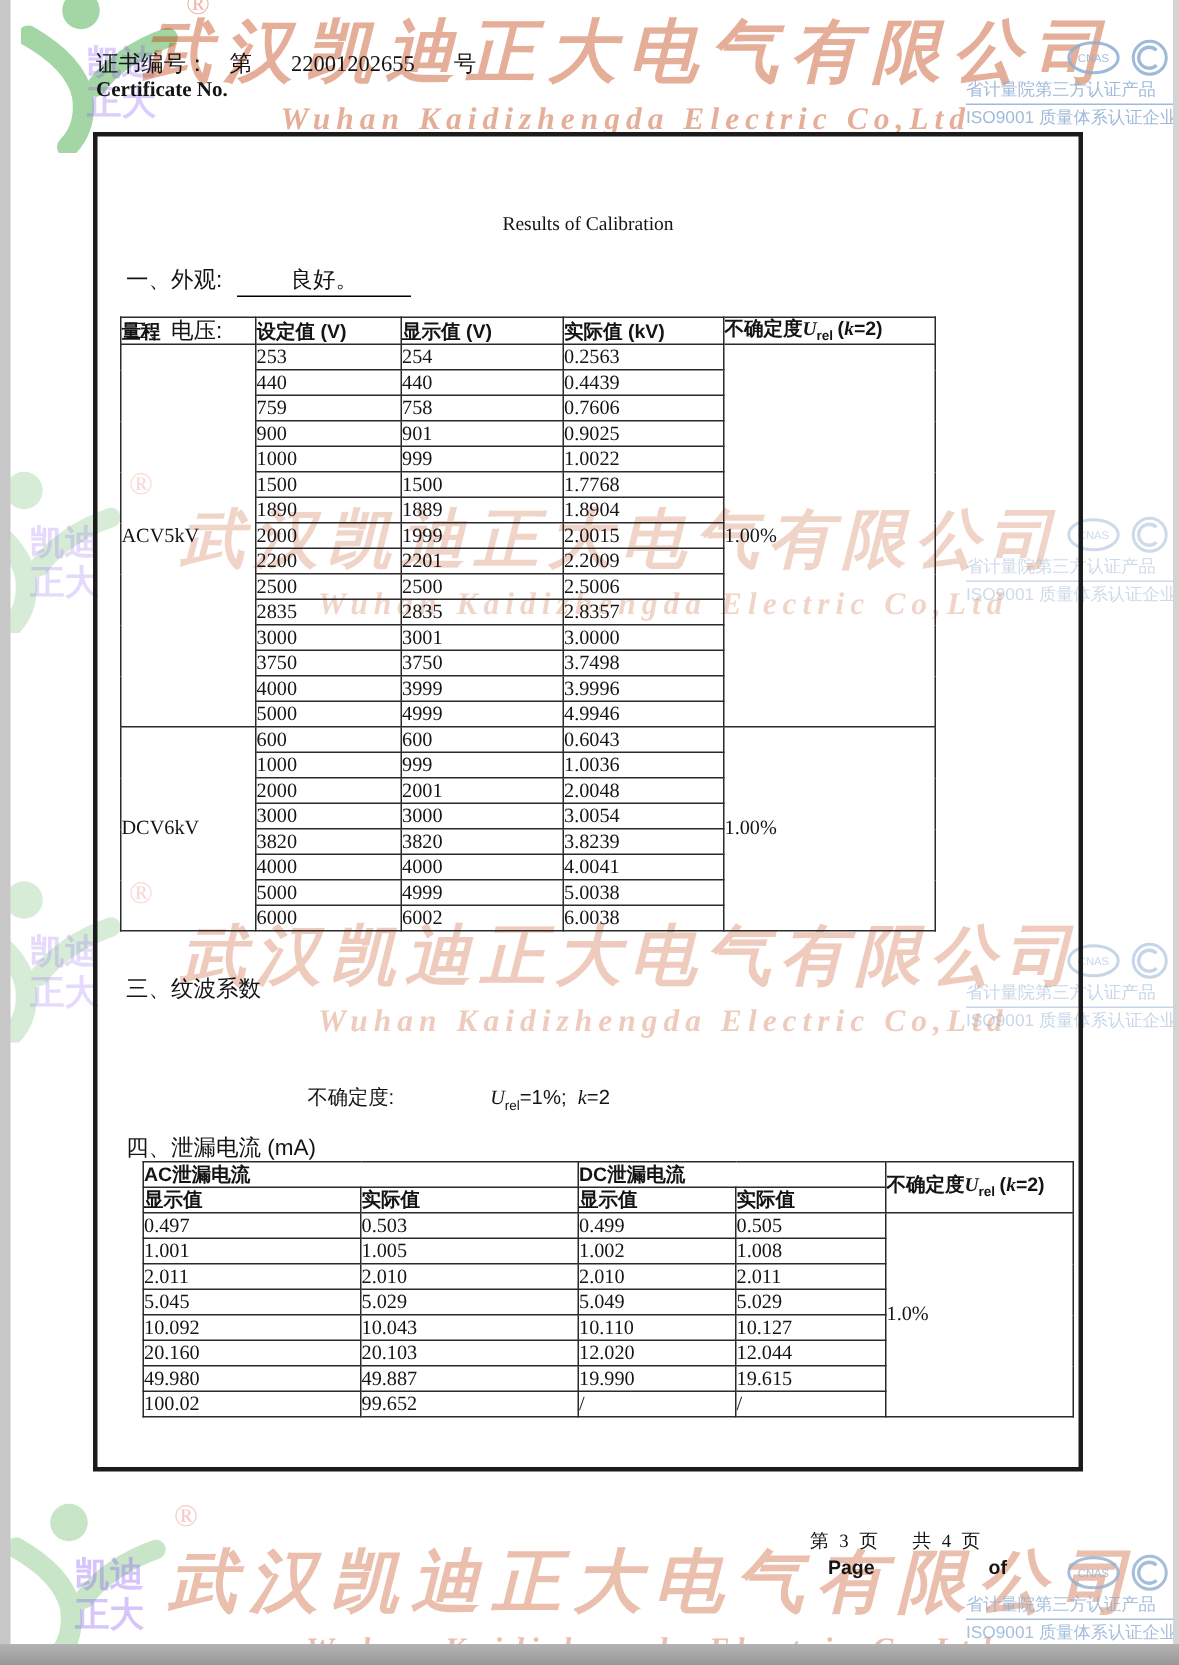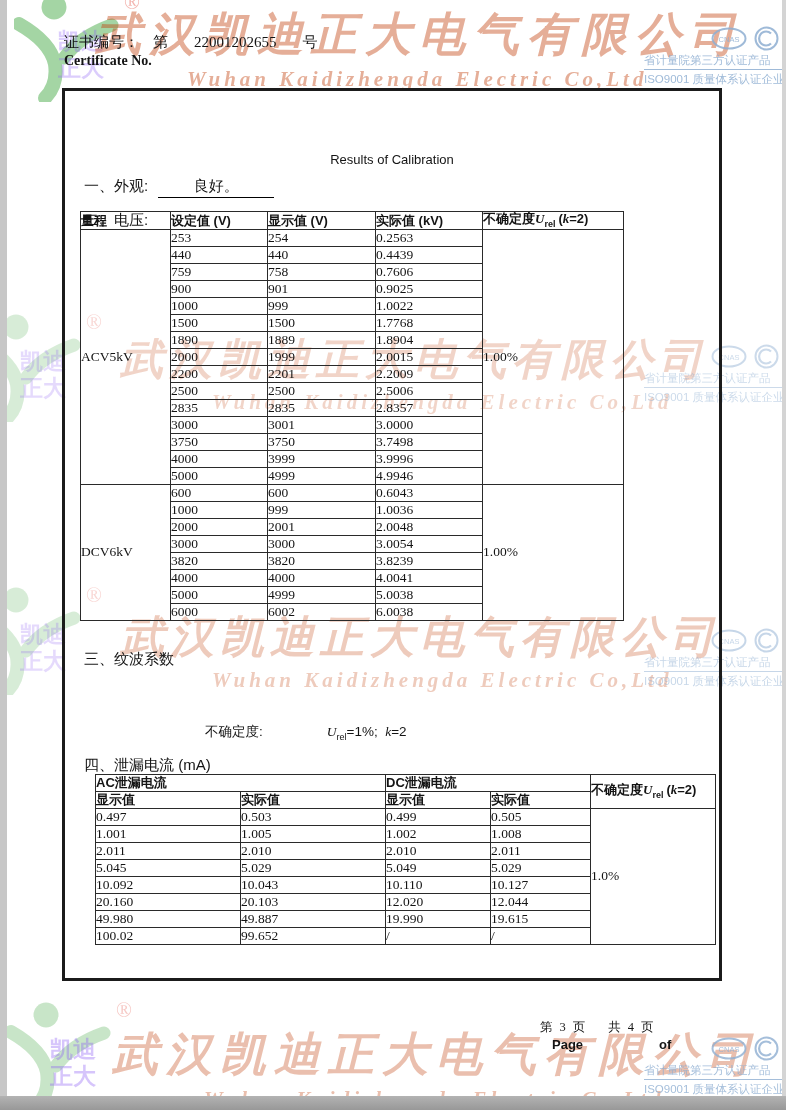--- a/index.html
+++ b/index.html
@@ -40,21 +40,21 @@
   .wm-blue.b4{top:1036px;opacity:.80;}
 
   
   .cert-line{position:absolute;z-index:1;left:64px;top:33px;font-family:"Liberation Serif","DejaVu Serif",serif;font-size:15px;}
   .cert-line .sp1{margin-right:14px;} .cert-line .sp2{margin-right:26px;} .cert-line .sp3{margin-right:26px;}
   .cert-en{position:absolute;z-index:1;left:64px;top:53px;font-family:"Liberation Serif",serif;font-weight:bold;font-size:14px;}
 
   
   .doc-box{position:absolute;z-index:1;left:62px;top:88px;width:654px;height:887px;border:3px solid #1b1b1b;}
   .title-cn{position:absolute;z-index:1;left:62px;top:109px;width:660px;text-align:center;font-size:25px;font-weight:bold;letter-spacing:7px;}
-  .title-en{position:absolute;z-index:1;left:62px;top:152px;width:660px;text-align:center;font-family:Liberation Sans, sans-serif;font-size:13px;}
+  .title-en{position:absolute;z-index:1;left:62px;top:141px;width:660px;text-align:center;font-family:Liberation Serif, serif;font-size:13px;}
 
   .sec{position:absolute;z-index:1;left:84px;font-size:15px;}
   .sec1{top:177px;} .sec2{top:183px;margin-top:28px;} .sec3{top:650px;} .sec4{top:756px;}
   .blank-line{display:inline-block;margin-left:10px;width:116px;border-bottom:1.5px solid #000;text-align:center;padding-bottom:1px;}
 
   table{border-collapse:collapse;table-layout:fixed;text-align:left;z-index:1;position:absolute;background:transparent;}
   td,th{border:1.6px solid #2a2a2a;padding:0;height:16px;line-height:1.05;overflow:hidden;}
   th{font-weight:bold;font-size:13px;}
   .num{font-family:"Liberation Serif","DejaVu Serif",serif;font-size:13.5px;font-weight:normal;}
 

